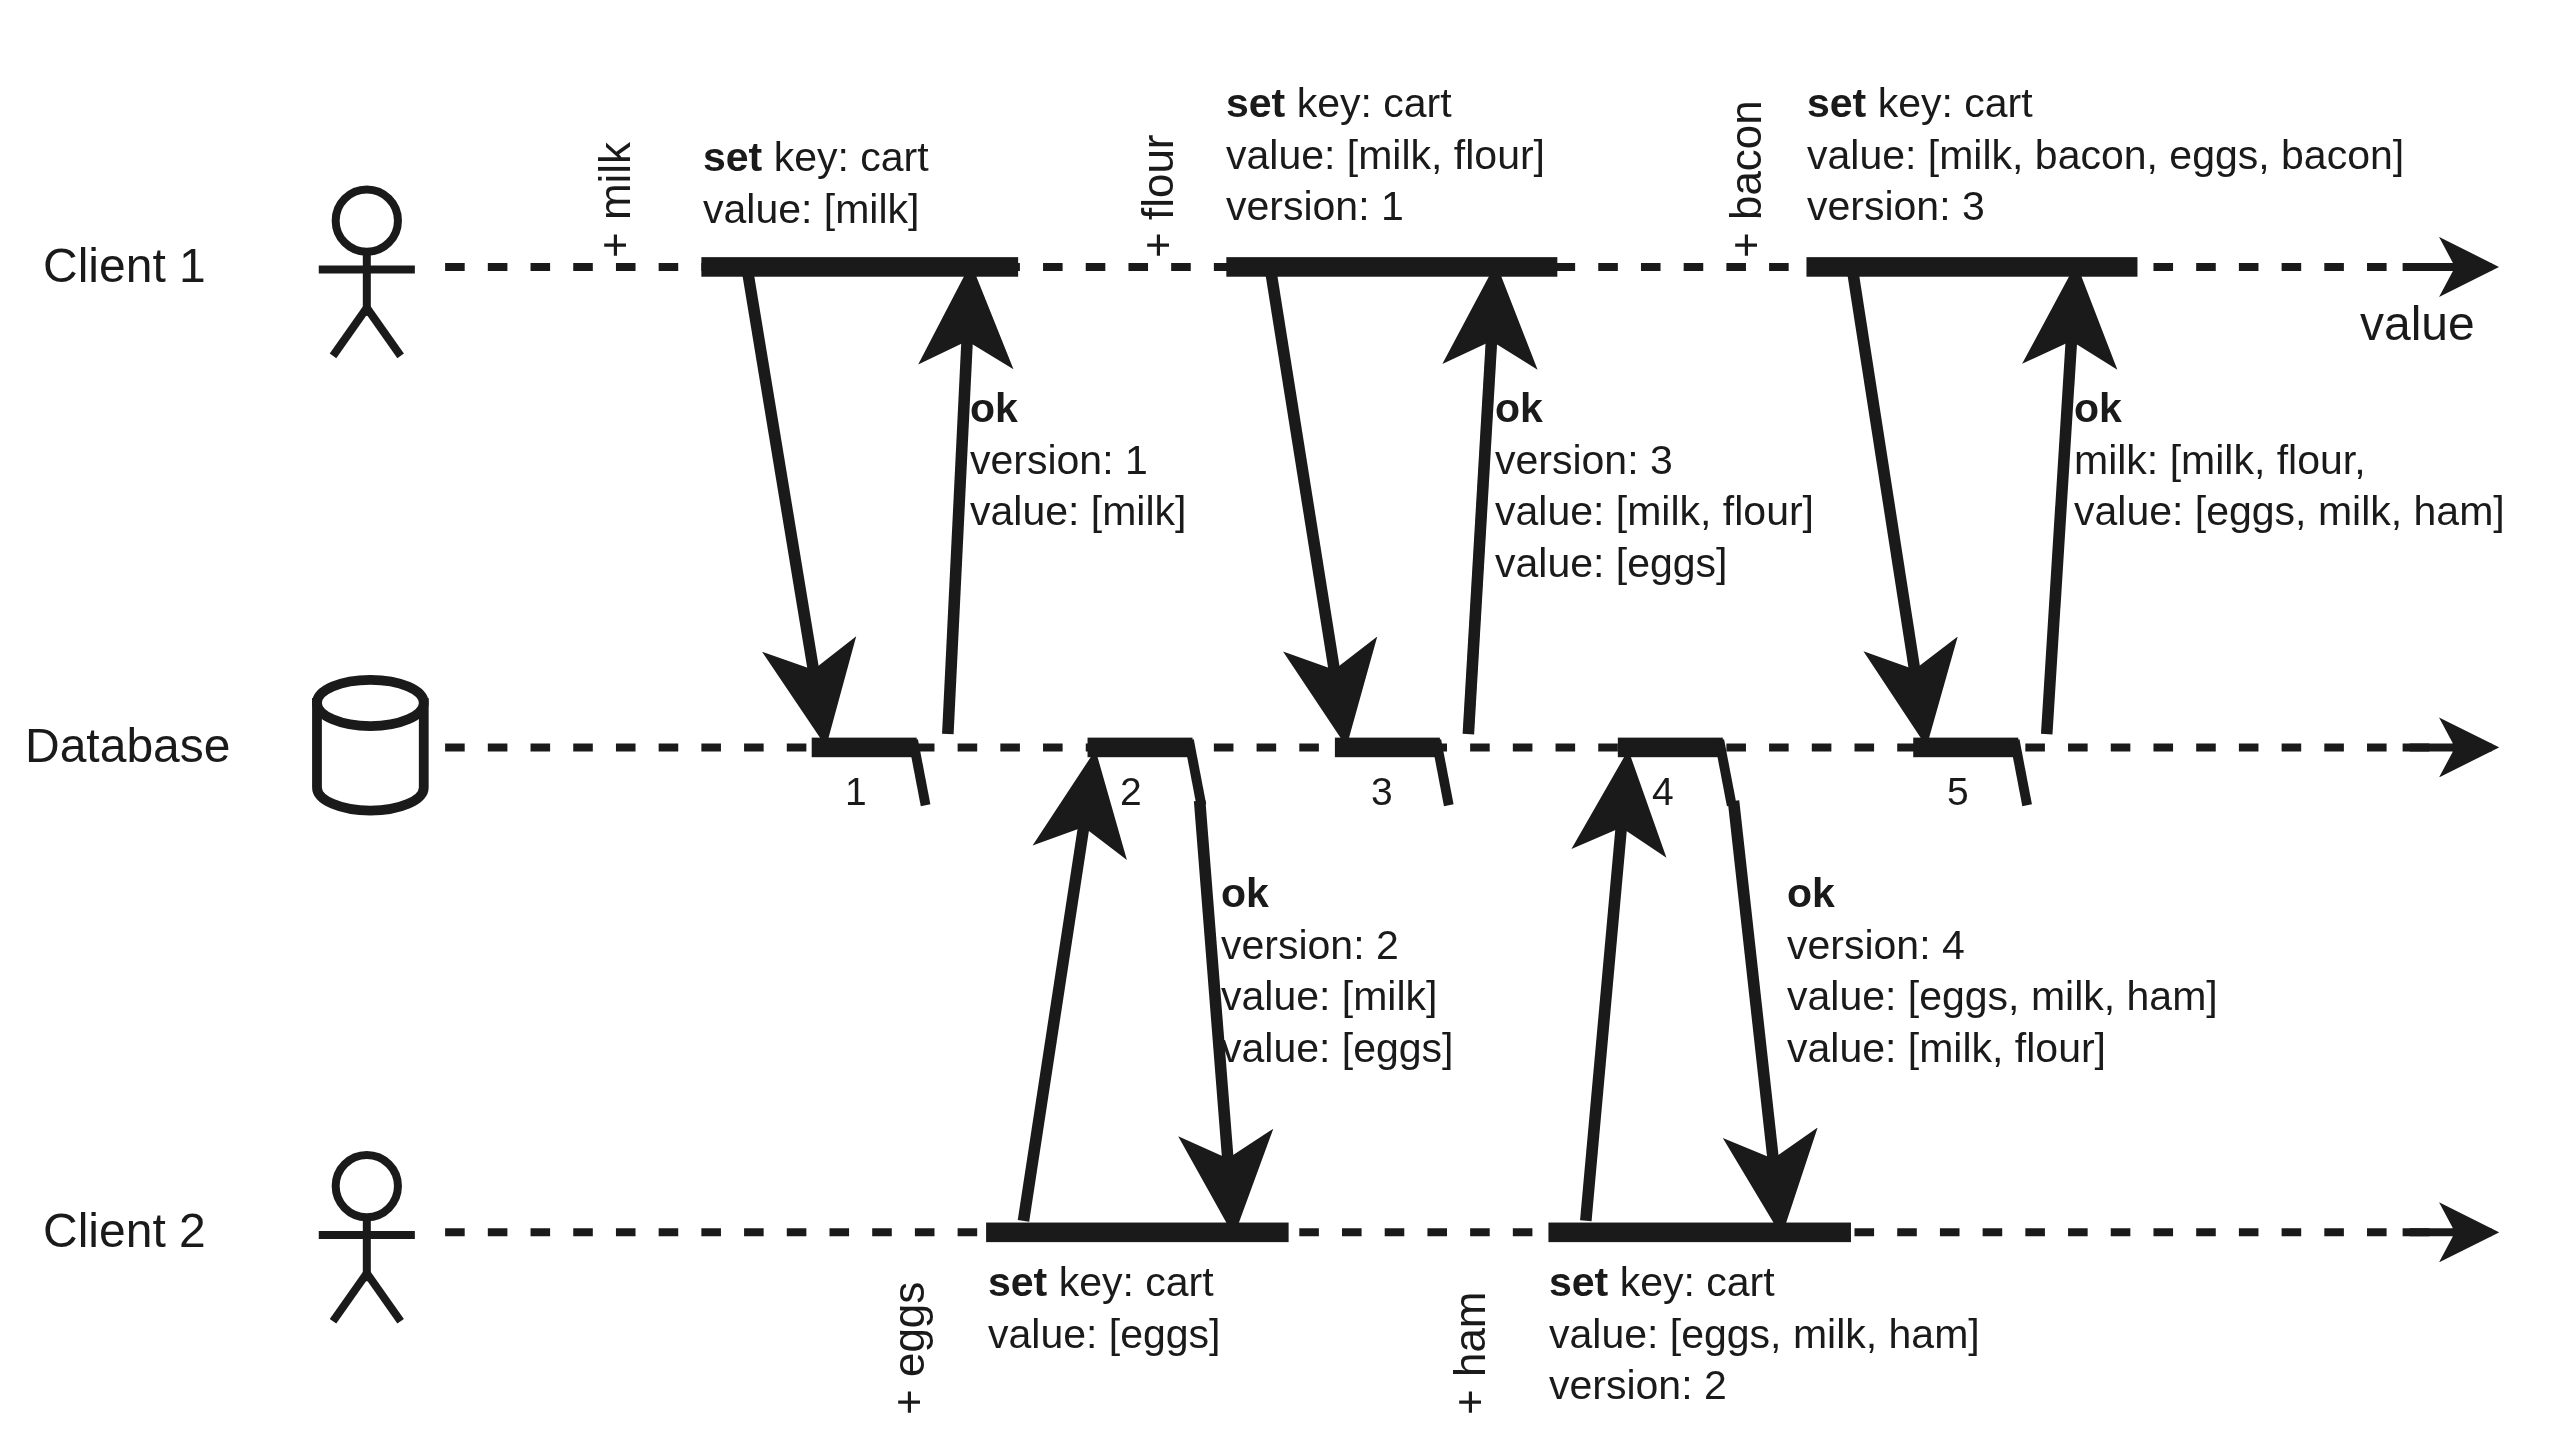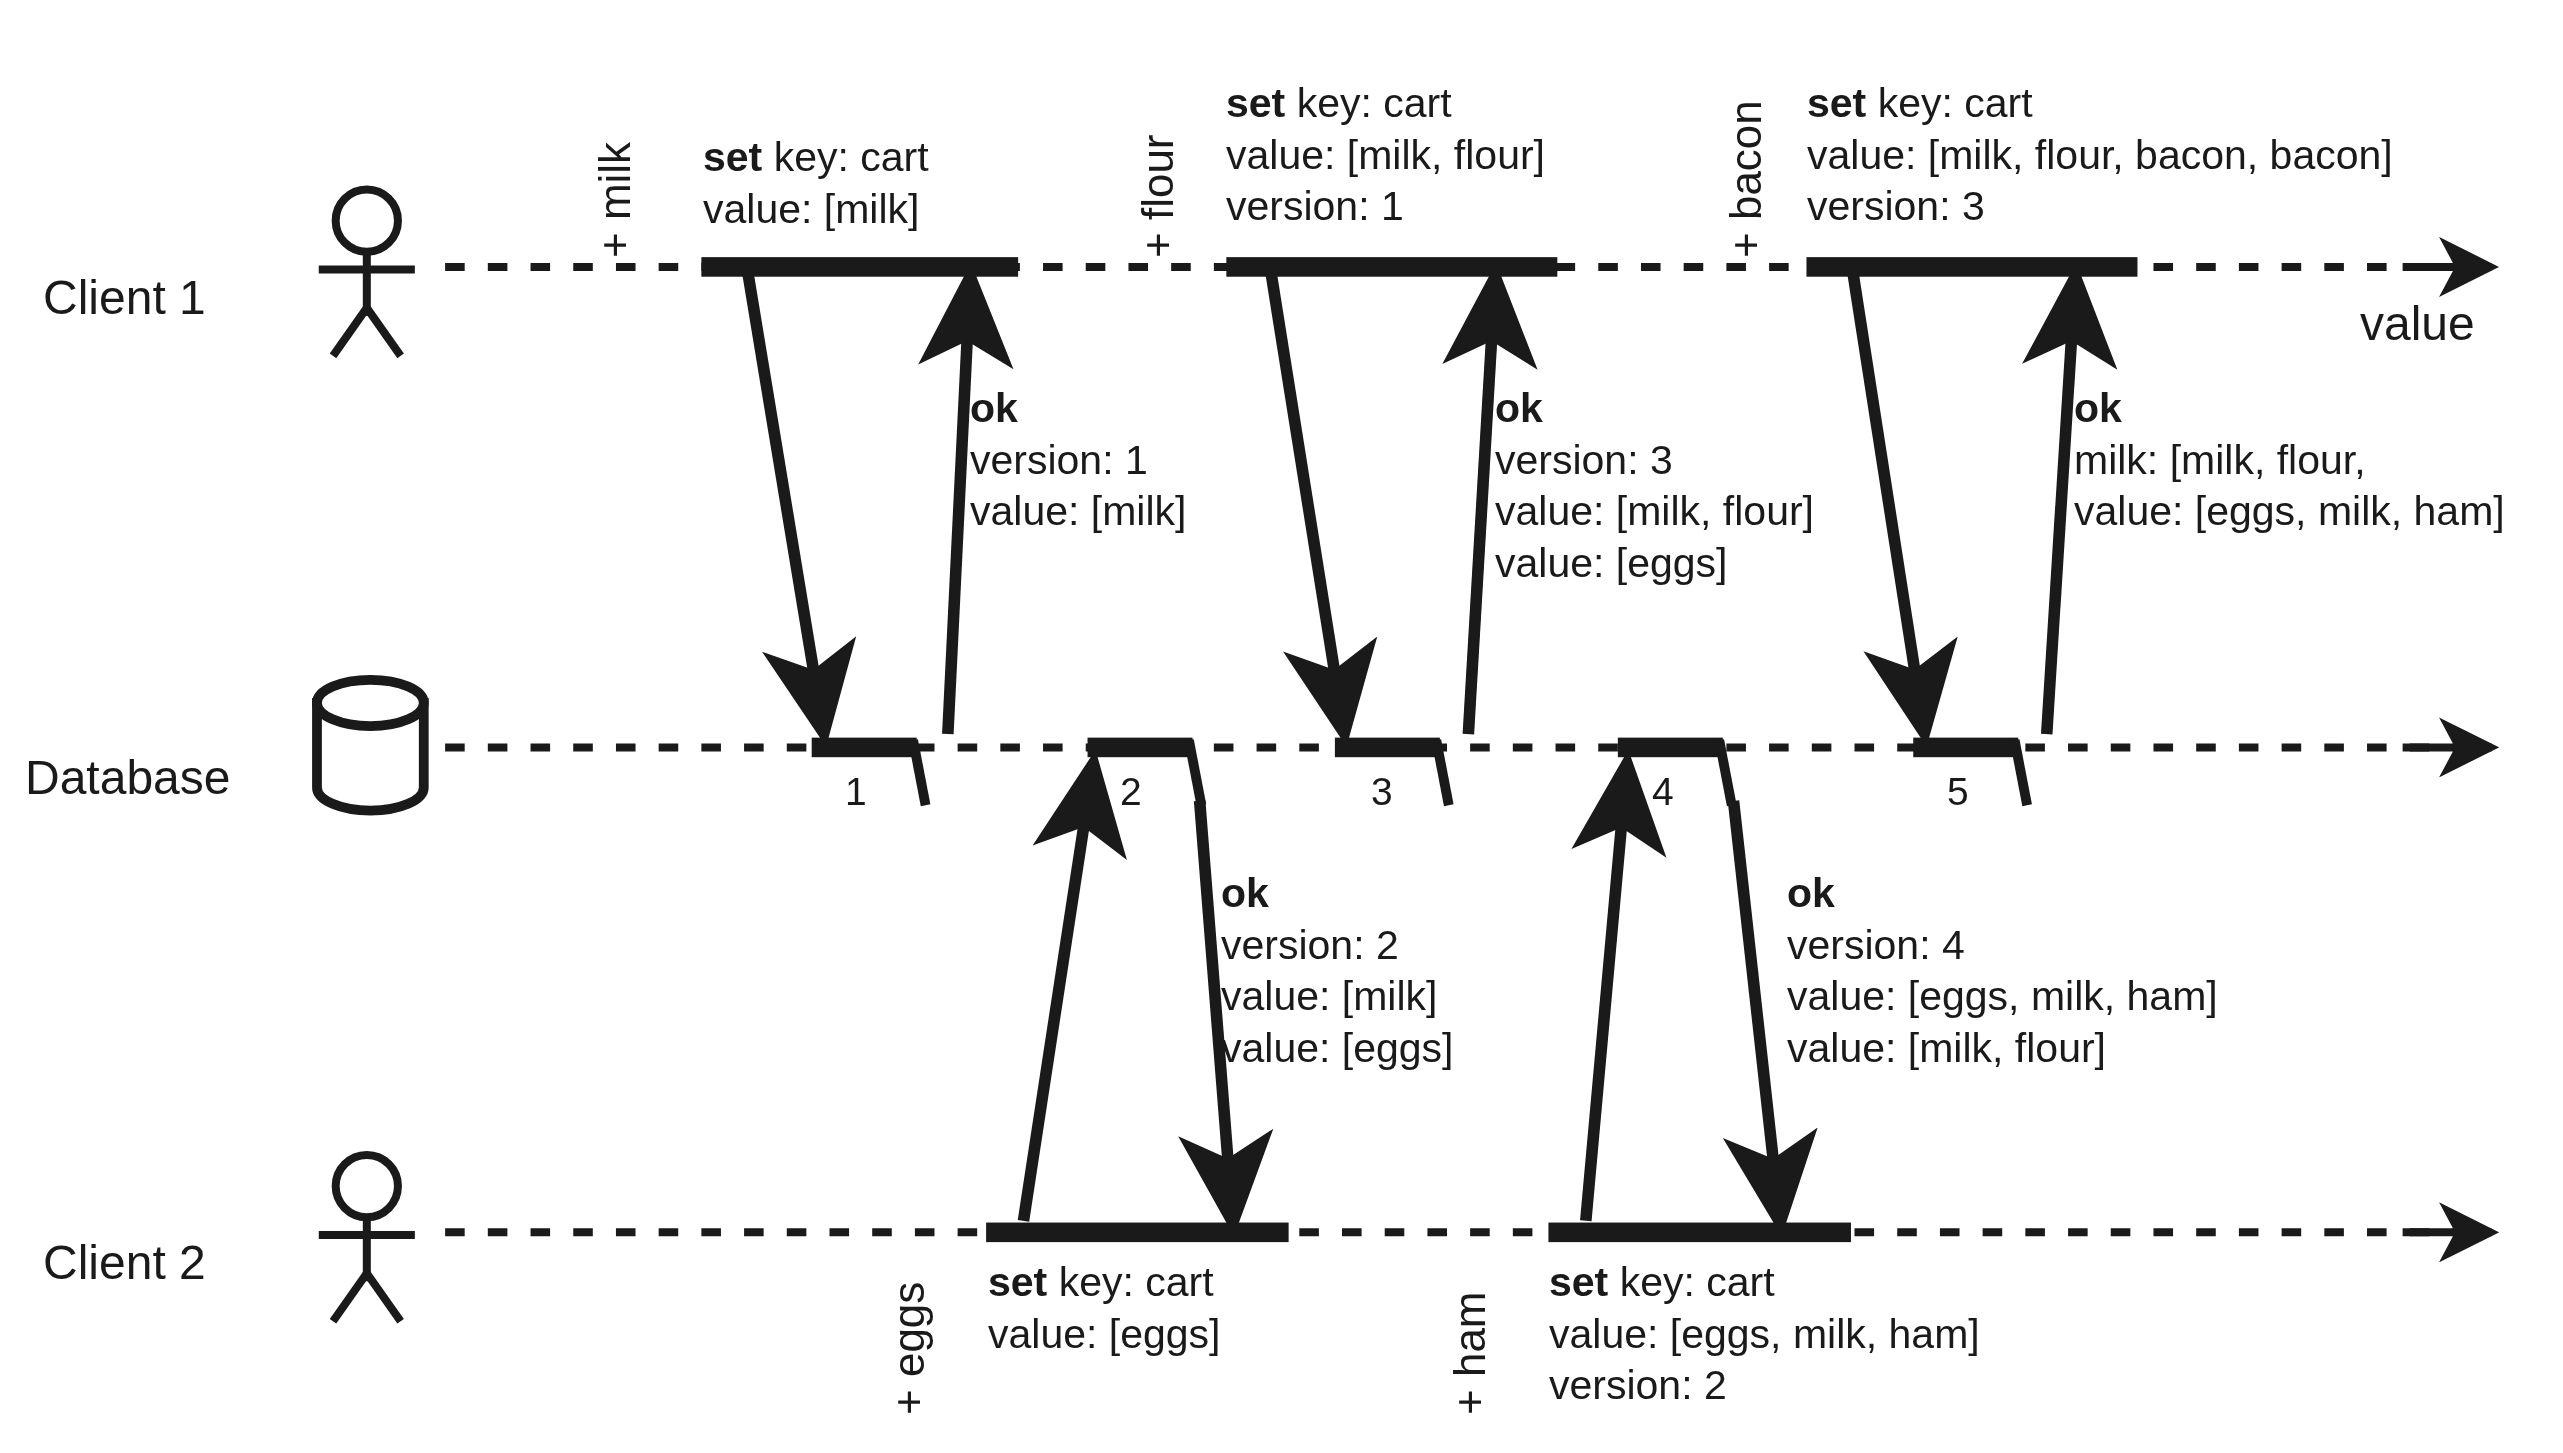--- a/index.html
+++ b/index.html
@@ -6,21 +6,21 @@
   body{
     width:2563px;height:1453px;
     font-family:"Liberation Sans", sans-serif;
     color:#1a1a1a;
     overflow:hidden;
   }
   #stage{position:relative;width:2563px;height:1453px;background:#fff;}
   svg#diagram{position:absolute;left:0;top:0;width:2563px;height:1453px;}
 
   .lbl{position:absolute;white-space:nowrap;color:#1a1a1a;line-height:1.26;}
-  .actor-name{font-size:48px;margin-top:32px;}
+  .actor-name{font-size:48px;}
   .msg{font-size:41px;}
   .msg .kw{font-weight:bold;}
   .msg .ln{display:block;}
   .msg .ind{display:block;padding-left:105px;}
   .vert{font-size:44px;transform-origin:0 0;transform:rotate(-90deg);}
   .seqnum{font-size:39px;}
   .timelbl{font-size:48px;}
 </style>
 </head>
 <body>
@@ -128,21 +128,21 @@
   <div class="lbl msg" style="left:1226px;top:78px;">
     <span class="ln"><span class="kw">set</span>
       <span>key: cart</span></span>
     <span class="ln">value: [milk, flour]</span>
     <span class="ln">version: 1</span>
   </div>
 
   <div class="lbl msg" style="left:1807px;top:78px;">
     <span class="ln"><span class="kw">set</span>
       <span>key: cart</span></span>
-    <span class="ln">value: [milk, flour, bacon, bacon]</span>
+    <span class="ln">value: [milk, bacon, eggs, bacon]</span>
     <span class="ln">version: 3</span>
   </div>
 
   <div class="lbl msg" style="left:970px;top:383px;">
     <span class="ln kw">ok</span>
     <span class="ln">version: 1</span>
     <span class="ln">value: [milk]</span>
   </div>
 
   <div class="lbl msg" style="left:1495px;top:383px;">

